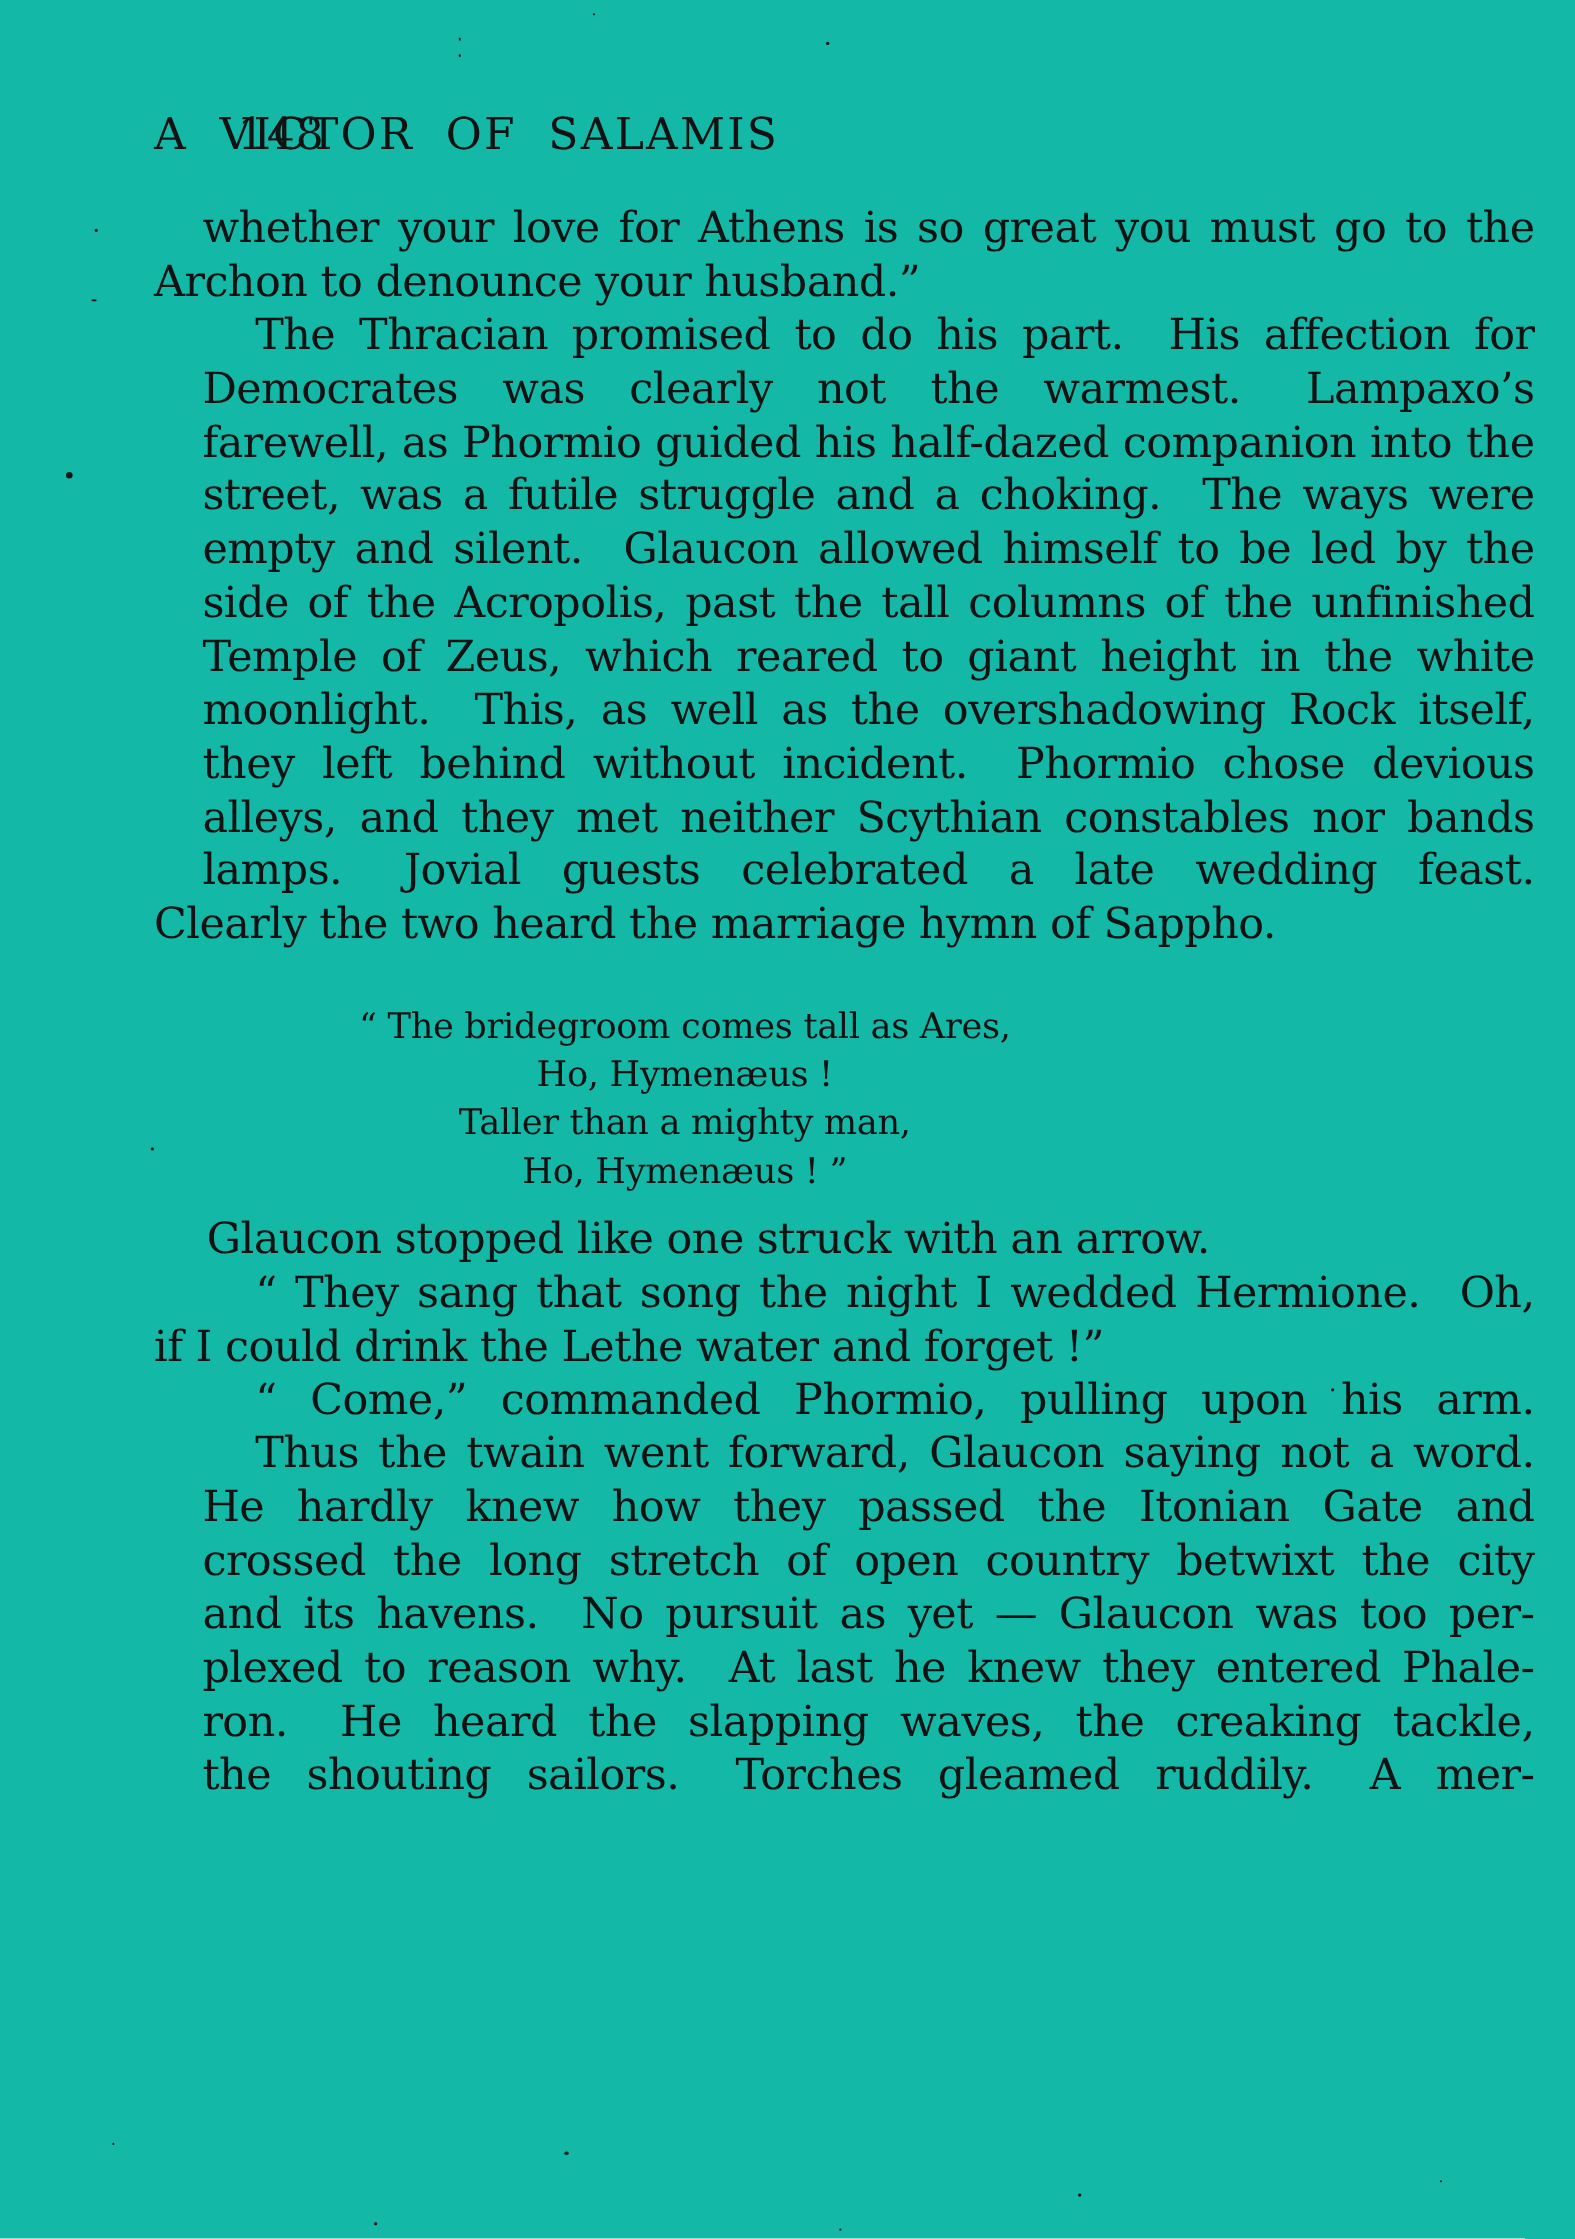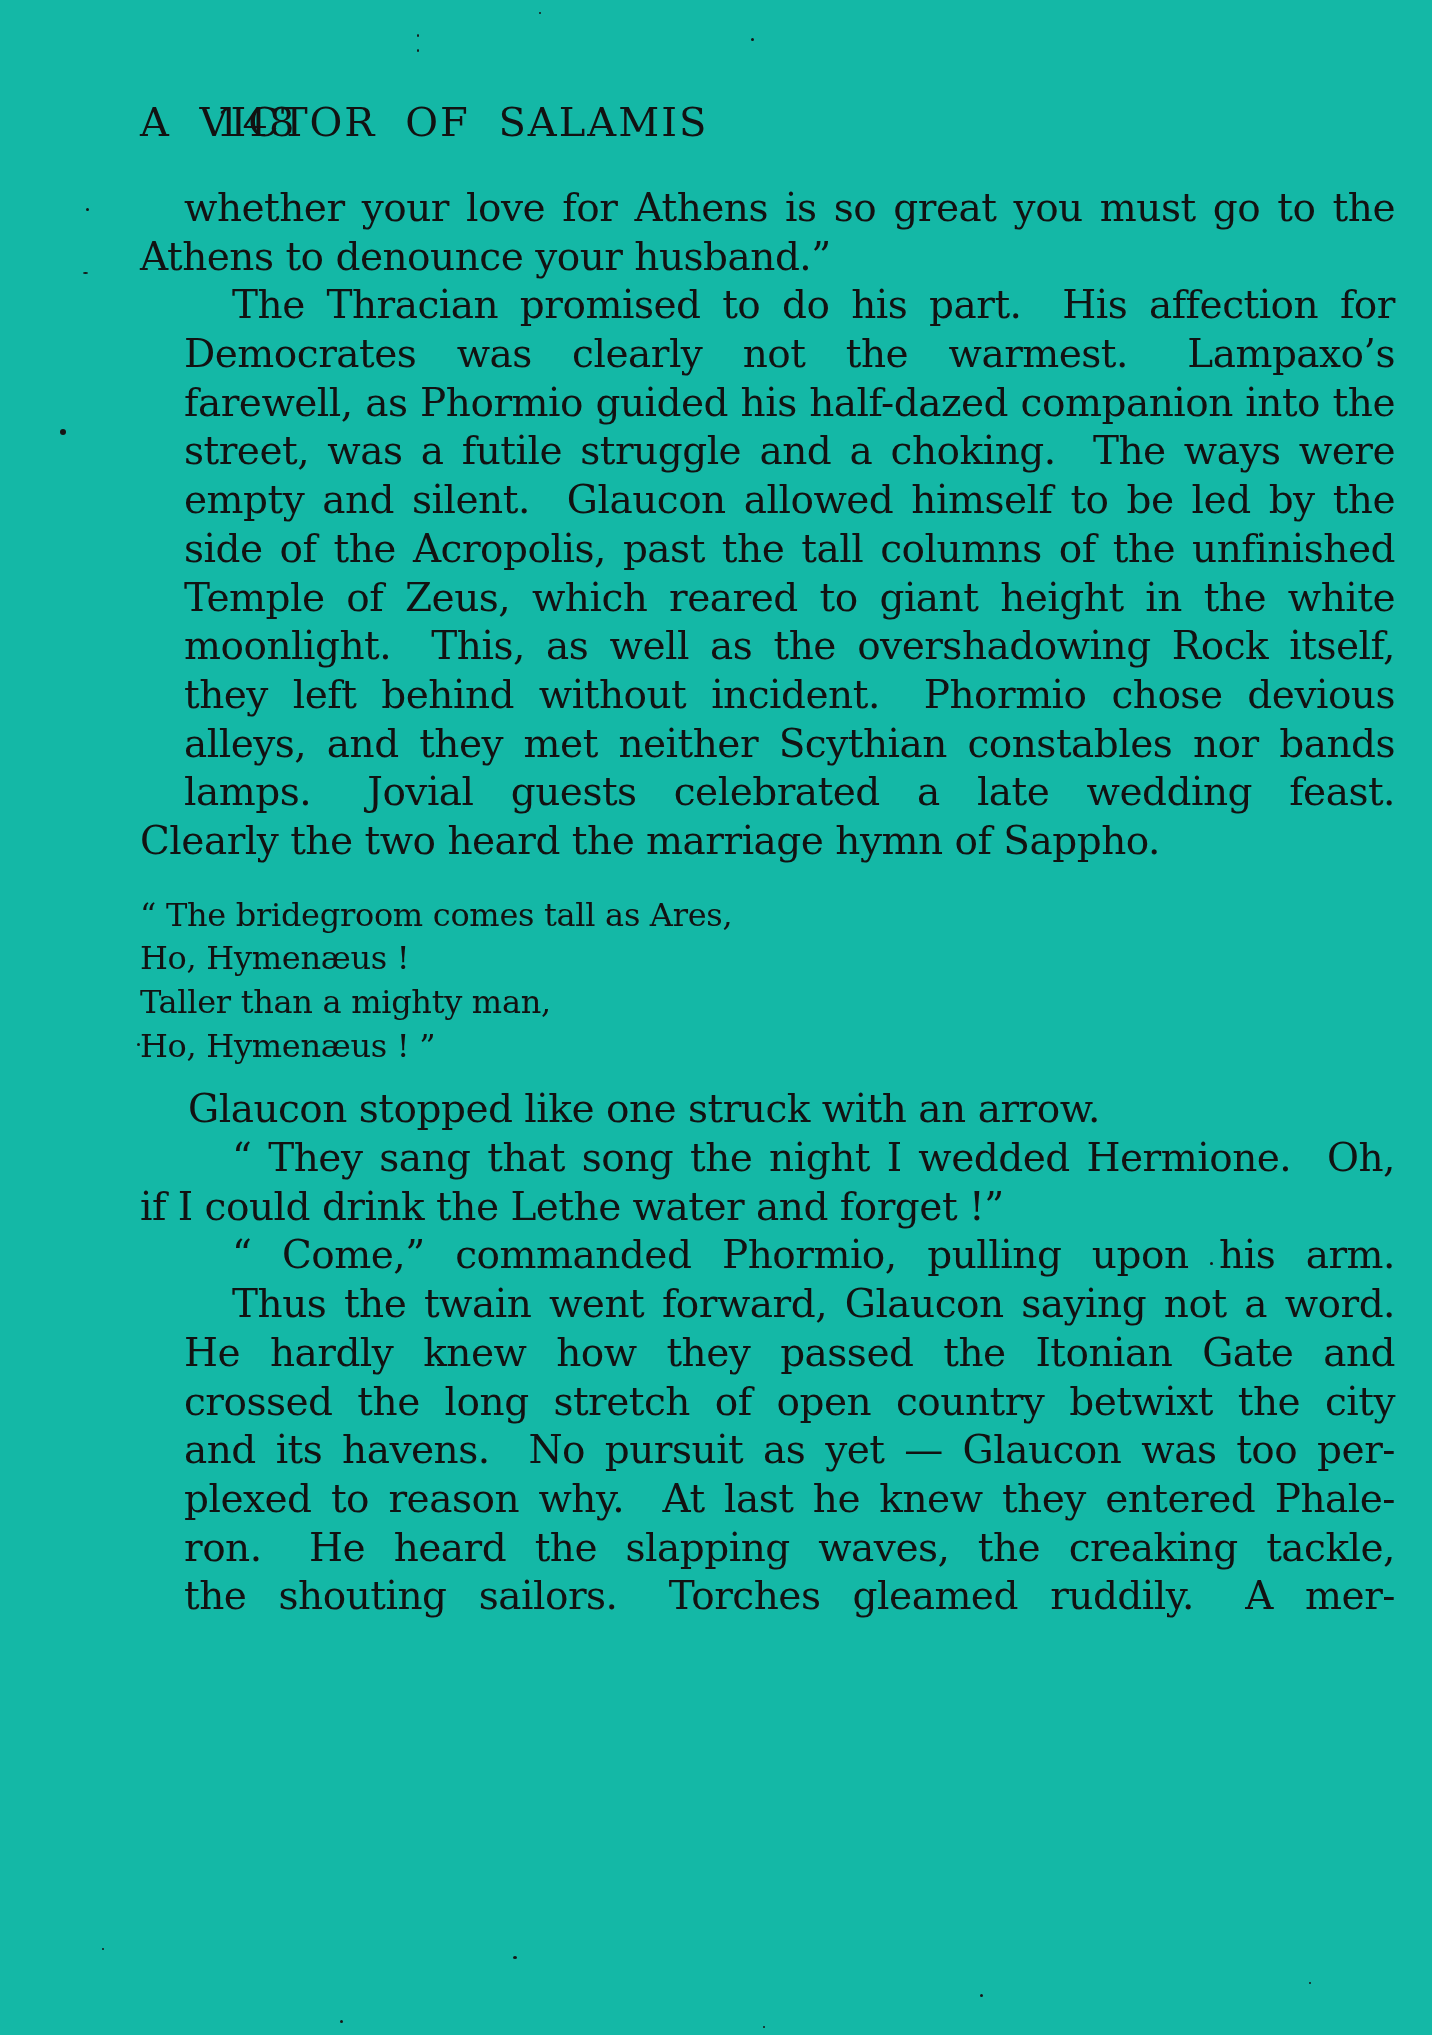--- a/index.html
+++ b/index.html
@@ -34,43 +34,43 @@
   }
   .line.j{
     text-align:justify;
     text-align-last:justify;
     text-justify:inter-word;
     margin-left:44px;
   }
   .line.last{text-align:left;}
   .line.ind{text-indent:48px;}
   .verse{
-    margin-top:28px;margin-bottom:17px;
+    margin-top:46px;margin-bottom:17px;
     padding-right:290px;
-    text-align:left;
+    text-align:center;
   }
   .vline{
     font-size:32px;line-height:43.7px;height:43.7px;
     letter-spacing:-0.3px;
   }
   .speck{position:absolute;background:#161616;border-radius:50%;}
 </style>
 </head>
 <body>
 
 <div class="page">
   <div class="header">
     <div class="pagenum">148</div>
     <div class="running-title">A VICTOR OF SALAMIS</div>
   </div>
 
   <div class="body">
       <div class="para">
         <div class="line j">whether your love for Athens is so great you must go to the</div>
-        <div class="line last">Athens to denounce your husband.”</div>
+        <div class="line last">Archon to denounce your husband.”</div>
       </div>
       <div class="para">
         <div class="line j ind">The Thracian promised to do his part.  His affection for</div>
         <div class="line j">Democrates was clearly not the warmest.  Lampaxo’s</div>
         <div class="line j">farewell, as Phormio guided his half-dazed companion into the</div>
         <div class="line j">street, was a futile struggle and a choking.  The ways were</div>
         <div class="line j">empty and silent.  Glaucon allowed himself to be led by the</div>
         <div class="line j">side of the Acropolis, past the tall columns of the unfinished</div>
         <div class="line j">Temple of Zeus, which reared to giant height in the white</div>
         <div class="line j">moonlight.  This, as well as the overshadowing Rock itself,</div>

